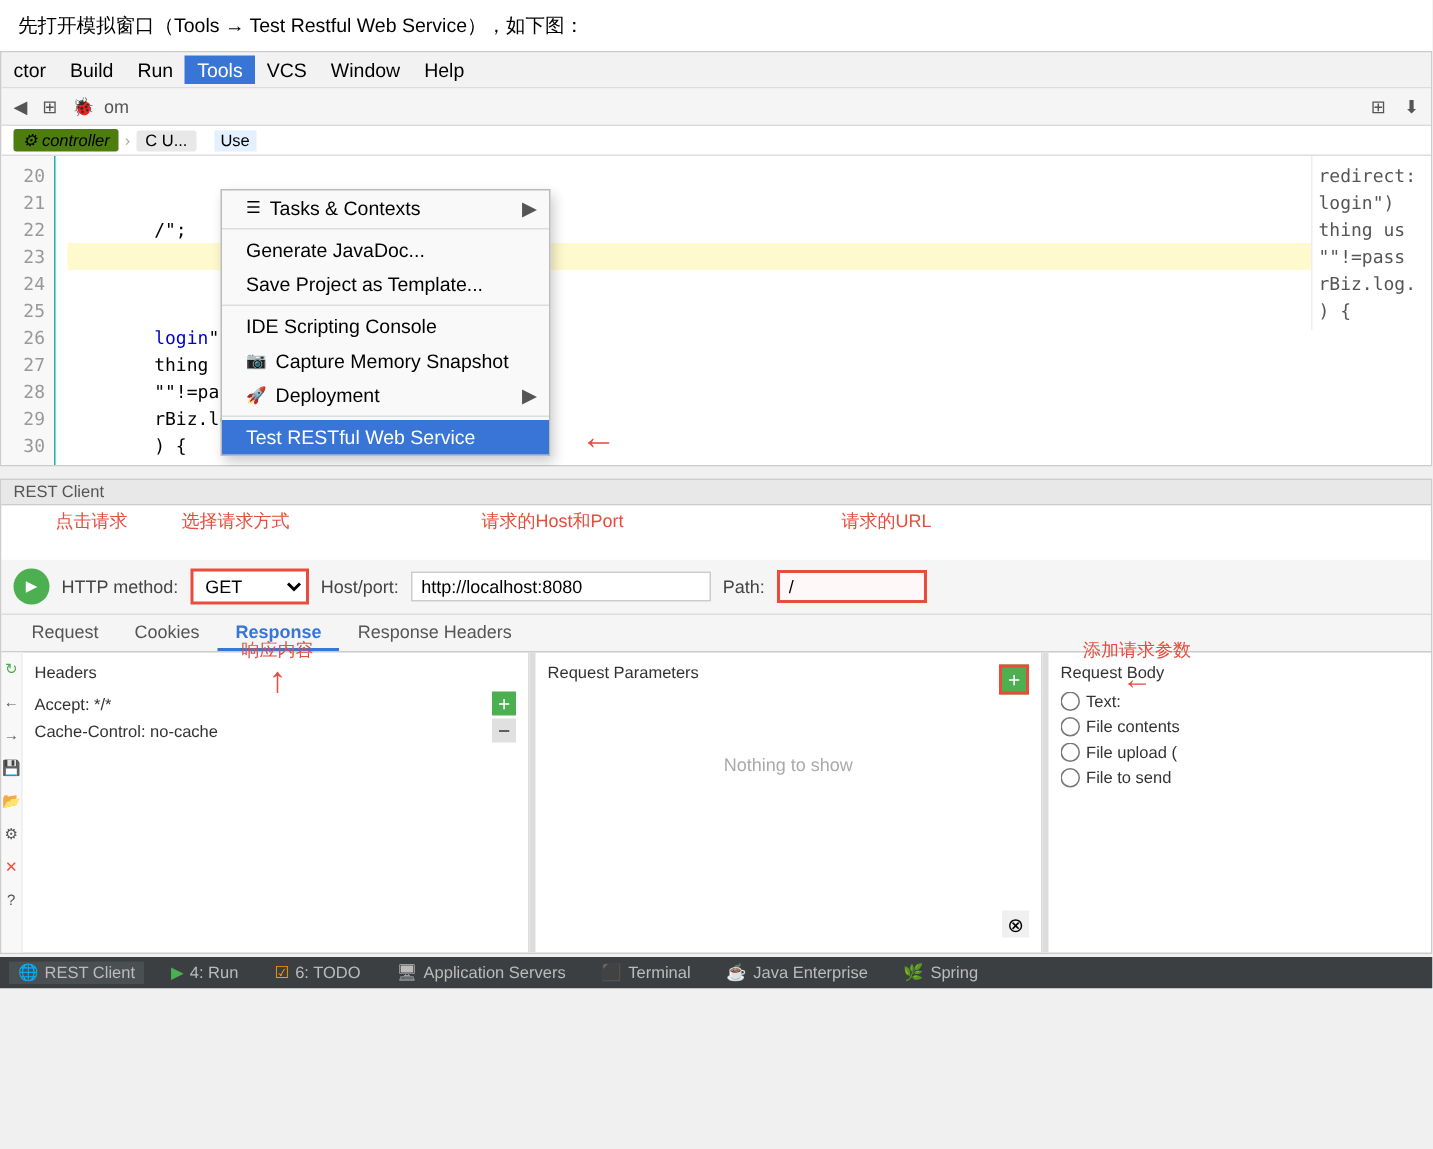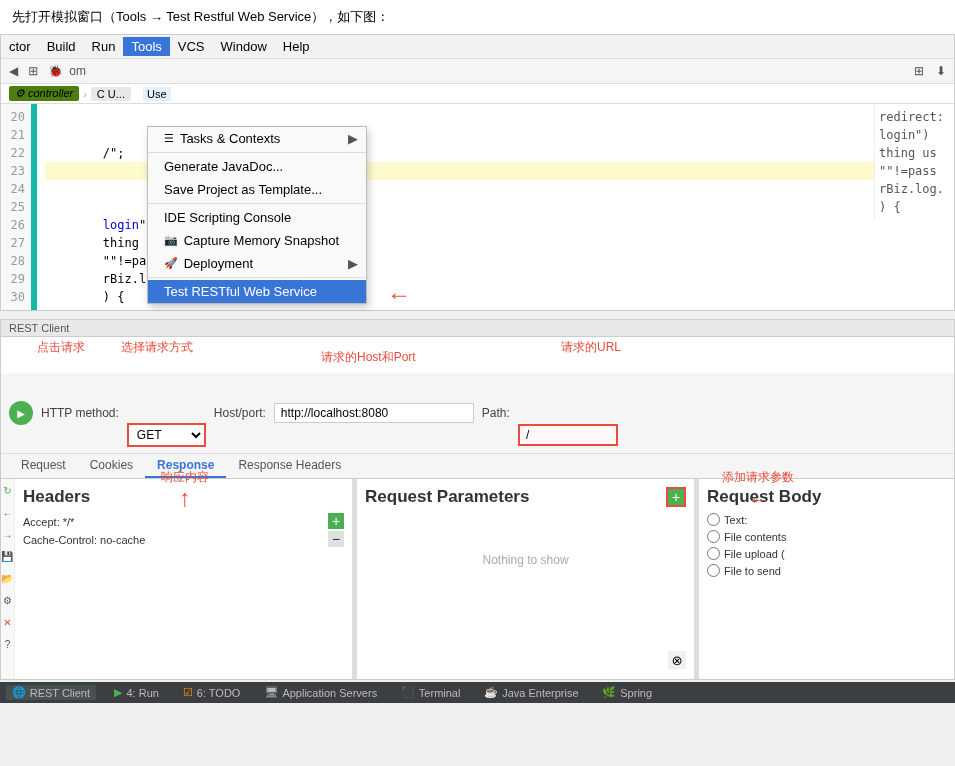--- a/index.html
+++ b/index.html
@@ -76,21 +76,21 @@
     }
 
     .line-numbers {
       background: #f8f8f8;
       color: #999;
       padding: 4px 6px;
       font-size: 12px;
       font-family: monospace;
       line-height: 18px;
       min-width: 36px;
-      border-right: 6px solid #14b8a6;
+      border-right: 1px solid #14b8a6;
       text-align: right;
     }
 
     .code-content {
       padding: 4px 8px;
       font-size: 12px;
       font-family: monospace;
       line-height: 18px;
       flex: 1;
       overflow: hidden;
@@ -259,22 +259,22 @@
       display: flex;
     }
 
     .headers-section {
       width: 36%;
       border-right: 1px solid #ddd;
       padding: 8px;
     }
 
     .section-title {
-      font-size: 17px;
-      font-weight: bold;
+      font-size: 11px;
+      font-weight: normal;
       color: #333;
       margin-bottom: 6px;
     }
 
     .header-item { 
       font-size: 11px; 
       color: #333; 
       line-height: 18px;
     }
 
@@ -352,21 +352,21 @@
       gap: 4px;
       cursor: pointer;
       padding: 1px 6px;
     }
 
     .status-active {
       background: #4a4f51;
     }
 
     
-    .red-outlined { border: 2px solid #e74c3c !important; margin-top: 44px; }
+    .red-outlined { border: 2px solid #e74c3c !important; }
 
     .vertical-resize {
       width: 4px;
       background: #ddd;
       cursor: col-resize;
     }
 
     .ide-outer {
       overflow: hidden;
     }
@@ -506,21 +506,21 @@
     <span>REST Client</span>
   </div>
 
   <div style="display:flex; align-items:flex-end; padding: 2px 44px 0 30px; background:#fff; position:relative; height:36px;">
     <div style="position:absolute; left:36px; top:2px; text-align:center;">
       <div style="color:#e74c3c; font-size:12px;">点击请求</div>
     </div>
     <div style="position:absolute; left:120px; top:2px;">
       <div style="color:#e74c3c; font-size:12px;">选择请求方式</div>
     </div>
-    <div style="position:absolute; left:320px; top:12px;">
+    <div style="position:absolute; left:320px; top:2px;">
       <div style="color:#e74c3c; font-size:12px;">请求的Host和Port</div>
     </div>
     <div style="position:absolute; left:560px; top:2px;">
       <div style="color:#e74c3c; font-size:12px;">请求的URL</div>
     </div>
   </div>
 
   <div class="rest-client-toolbar">
     <button class="play-btn">▶</button>
     <span class="method-label">HTTP method:</span>

